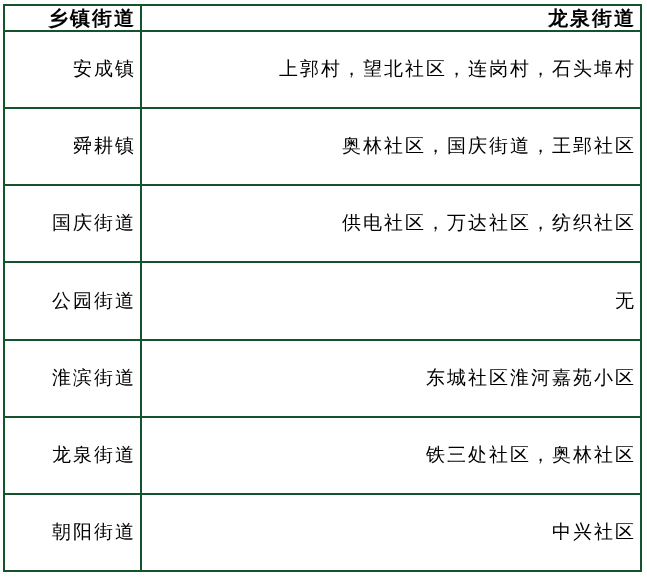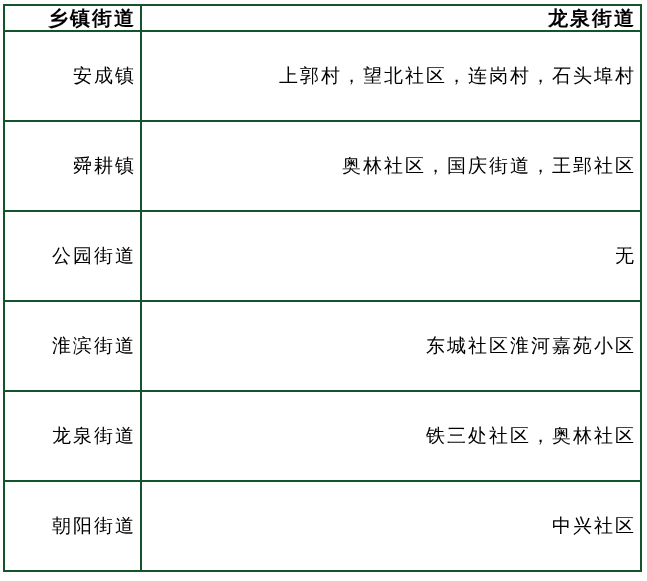--- a/index.html
+++ b/index.html
@@ -64,20 +64,24 @@
     <tbody>
       <tr>
         <td>安成镇</td>
         <td>上郭村，望北社区，连岗村，石头埠村</td>
       </tr>
       <tr>
         <td>舜耕镇</td>
         <td>奥林社区，国庆街道，王郢社区</td>
       </tr>
       <tr>
+        <td>国庆街道</td>
+        <td>供电社区，万达社区，纺织社区</td>
+      </tr>
+      <tr>
         <td>公园街道</td>
         <td>无</td>
       </tr>
       <tr>
         <td>淮滨街道</td>
         <td>东城社区淮河嘉苑小区</td>
       </tr>
       <tr>
         <td>龙泉街道</td>
         <td>铁三处社区，奥林社区</td>

